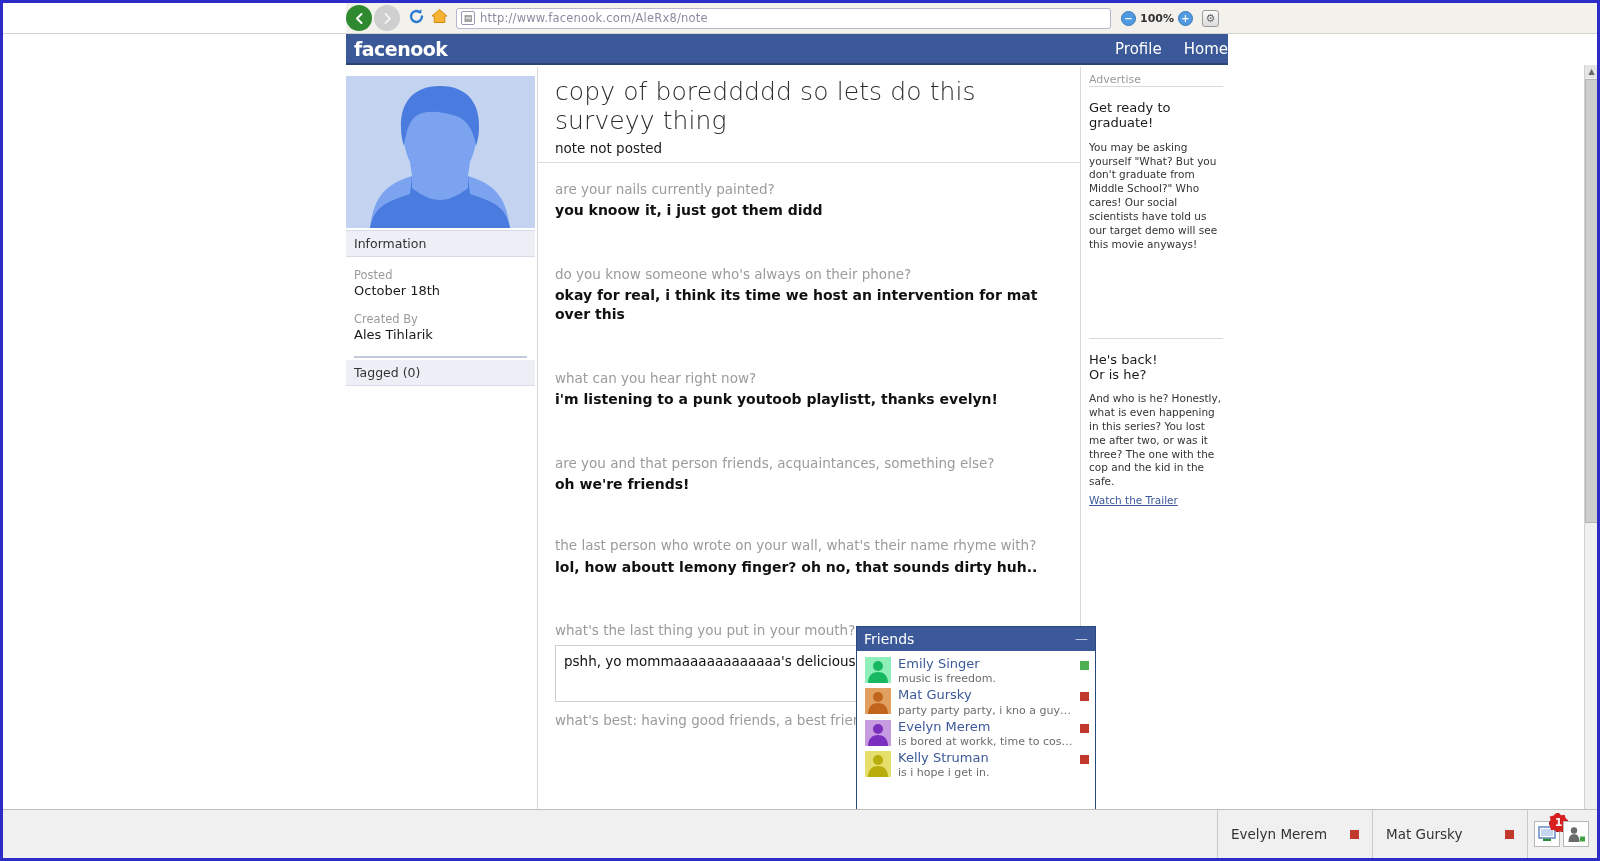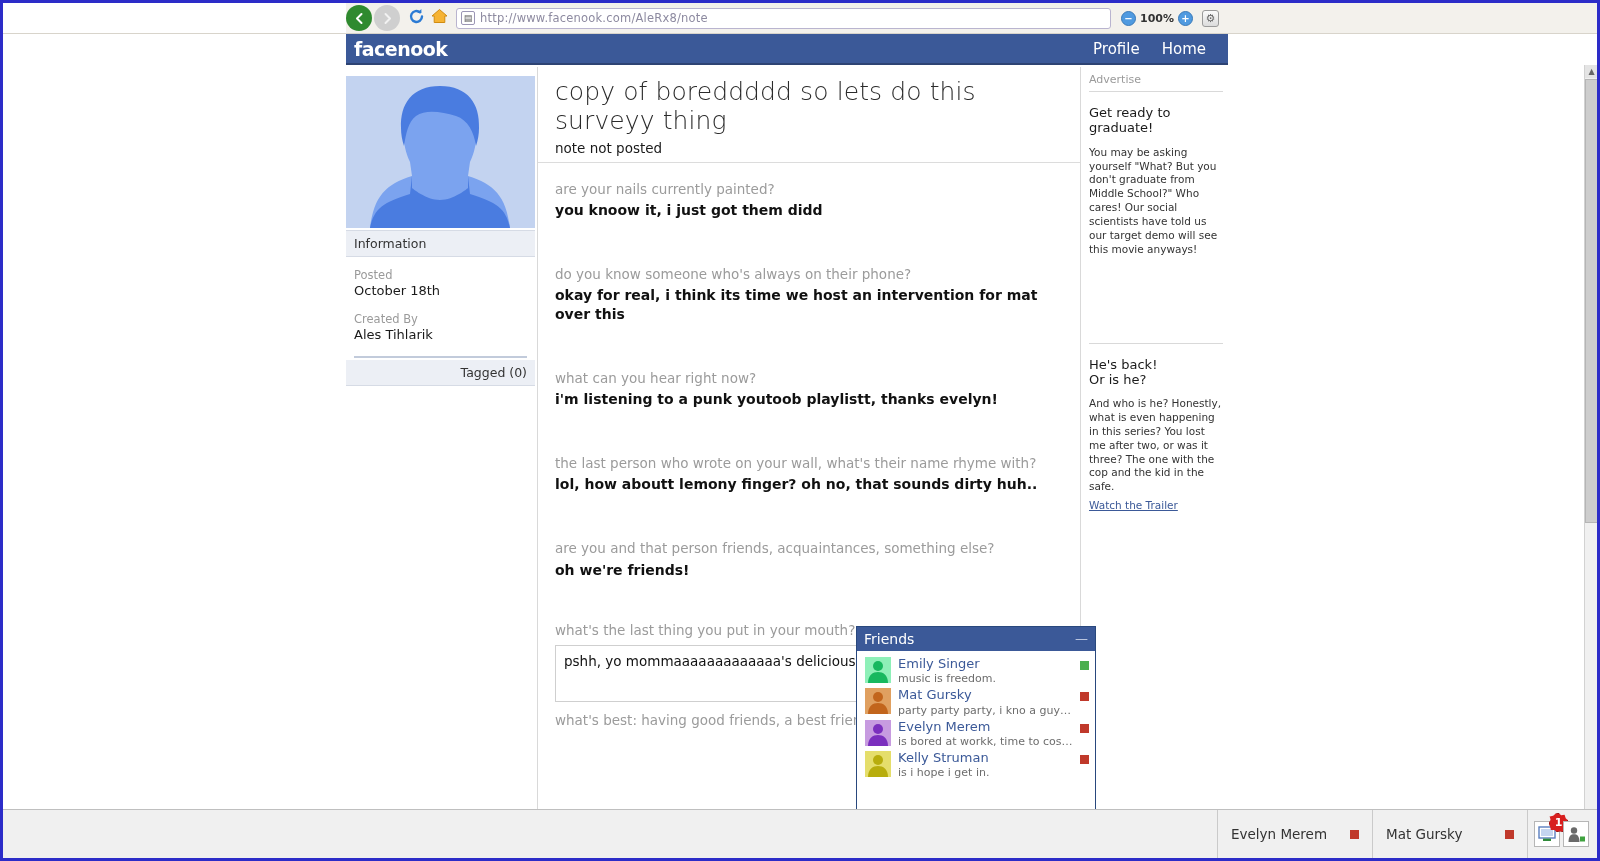--- a/index.html
+++ b/index.html
@@ -91,21 +91,21 @@
     width: 882px; height: 31px;
     background: #3b5998;
     display: flex; align-items: center;
     border-bottom: 2px solid #2d4373;
   }
   #fb-logo {
     color: #ffffff; font-size: 19px; font-weight: bold;
     margin-left: 8px; letter-spacing: -.5px;
     font-family: "DejaVu Sans", "Liberation Sans", sans-serif;
   }
-  #fb-nav { margin-left: auto; display: flex; align-items: center; gap: 22px; margin-right: 22px; }
+  #fb-nav { margin-left: auto; display: flex; align-items: center; gap: 22px; }
   .fb-nav-link { color: #ffffff; font-size: 15px; }
 
   
   #fb-content {
     position: absolute; left: 343px; top: 33px;
     width: 882px; height: 742px;
     background: #ffffff;
     display: flex;
   }
 
@@ -159,21 +159,21 @@
     border: 1px solid #29487d;
     font-family: "DejaVu Sans", "Liberation Sans", sans-serif;
     font-size: 12px; cursor: pointer;
   }
   #trailing-question { padding: 10px 17px 0 17px; font-size: 13.5px; color: #9b9b9b; }
 
   
   #right-col { width: 146px; flex: none; padding: 6px 0 0 8px; }
   #advertise-label {
     font-size: 11px; color: #9a9a9a;
-    padding-bottom: 5px; border-bottom: 1px solid #d9d9d9; margin-right: 4px;
+    border-bottom: 1px solid #d9d9d9; margin-right: 4px;
   }
   .ad-block { padding-top: 13px; }
   .ad-title { font-size: 13px; color: #1a1a1a; line-height: 1.18; }
   .ad-body { font-size: 10.5px; color: #333; line-height: 1.32; margin-top: 10px; padding-right: 3px; }
   .ad-link { font-size: 10.5px; color: #3b5998; display: inline-block; margin-top: 1px; }
   #ad-separator { margin: 86px 4px 0 0; border-top: 1px solid #d9d9d9; }
 
   
   #friends-popup {
     position: absolute; left: 1196px; top: 623px;
@@ -334,21 +334,21 @@
         <div class="left-section-head">Information</div>
         <div class="left-field" style="margin-top:8px;">
           <div class="left-field-label">Posted</div>
           <div class="left-field-value">October 18th</div>
         </div>
         <div class="left-field" style="margin-top:11px;">
           <div class="left-field-label">Created By</div>
           <div class="left-field-value">Ales Tihlarik</div>
         </div>
         <div id="left-divider"></div>
-        <div class="left-section-head" style="background:#eceff5;border-top:none;text-align:right;">Tagged (0)</div>
+        <div class="left-section-head" style="background:#eceff5;border-top:none;">Tagged (0)</div>
       </div>
 
       <div id="center-col">
         <div id="note-header">
           <div id="note-title">copy of boreddddd so lets do this surveyy thing</div>
           <div id="note-status">note not posted</div>
         </div>
 
         <div id="qa-list">
           <div class="qa-block">
@@ -356,27 +356,27 @@
             <div class="qa-answer">you knoow it, i just got them didd</div>
           </div>
           <div class="qa-block">
             <div class="qa-question">do you know someone who's always on their phone?</div>
             <div class="qa-answer">okay for real, i think its time we host an intervention for mat over this</div>
           </div>
           <div class="qa-block">
             <div class="qa-question">what can you hear right now?</div>
             <div class="qa-answer">i'm listening to a punk youtoob playlistt, thanks evelyn!</div>
           </div>
+          <div class="qa-block" style="margin-bottom:42px;">
+            <div class="qa-question">are you and that person friends, acquaintances, something else?</div>
+            <div class="qa-answer">oh we're friends!</div>
+          </div>
           <div class="qa-block">
             <div class="qa-question">the last person who wrote on your wall, what's their name rhyme with?</div>
             <div class="qa-answer">lol, how aboutt lemony finger? oh no, that sounds dirty huh..</div>
-          </div>
-          <div class="qa-block" style="margin-bottom:42px;">
-            <div class="qa-question">are you and that person friends, acquaintances, something else?</div>
-            <div class="qa-answer">oh we're friends!</div>
           </div>
 
           <div class="qa-block" style="margin-bottom:0;">
             <div class="qa-question">what's the last thing you put in your mouth?</div>
             <div id="answer-row">
               <textarea id="answer-textarea" placeholder="Write your answer..." style="">pshh, yo mommaaaaaaaaaaaaa's delicious home cooking</textarea>
               <button id="post-button">Post</button>
             </div>
           </div>
         </div>

